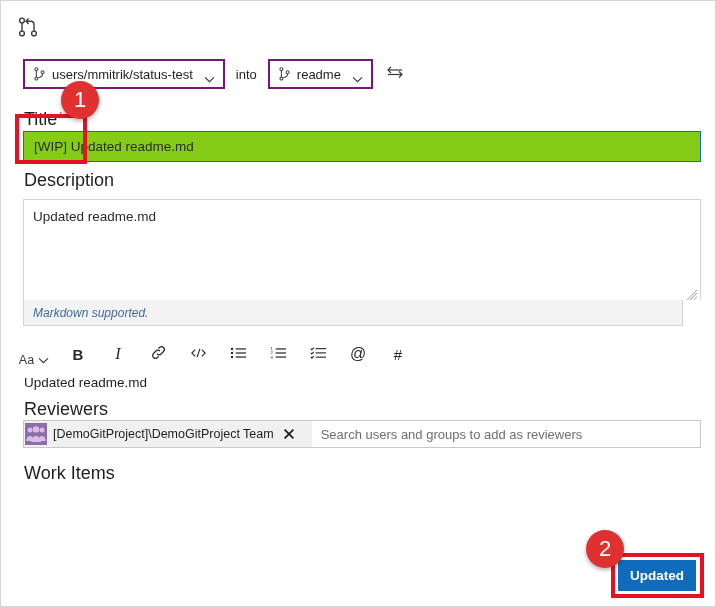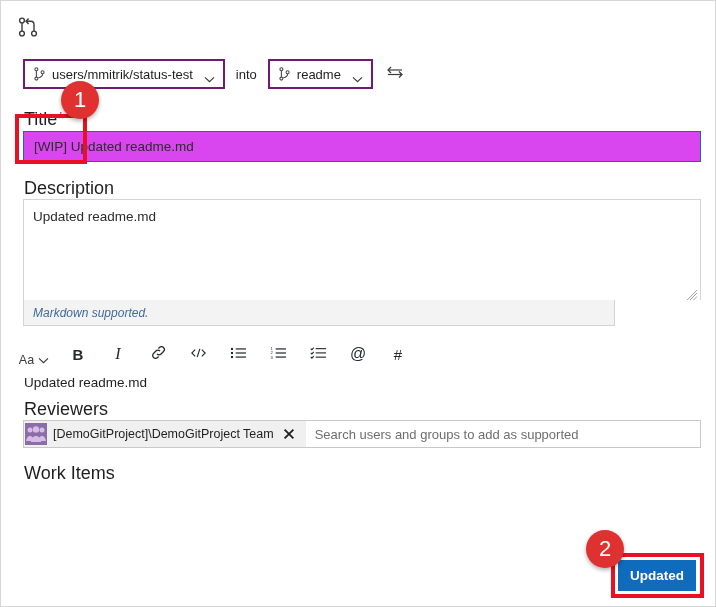--- a/index.html
+++ b/index.html
@@ -97,33 +97,33 @@
   }
 
   
   .field-label {
     font-size: 18px;
     color: #1f1f1f;
   }
   .req-star { color: #c4314b; }
 
   .lbl-title { position: absolute; left: 23px; top: 108px; }
-  .lbl-desc  { position: absolute; left: 23px; top: 177px; }
+  .lbl-desc  { position: absolute; left: 23px; top: 169px; }
   .lbl-rev   { position: absolute; left: 23px; top: 398px; }
   .lbl-wi    { position: absolute; left: 23px; top: 462px; }
 
   
   .title-input-wrap {
     position: absolute;
     left: 22px;
     top: 130px;
     width: 678px;
     height: 31px;
     border: 1px solid #0f6cbd;
-    background: #d946ef;
+    background: #84cc16;
     display: flex;
     align-items: center;
     padding: 0 10px;
   }
   .title-input-text {
     font-size: 13.5px;
     color: #2b2b2b;
     white-space: nowrap;
   }
 
@@ -151,21 +151,21 @@
     right: 2px;
     bottom: 2px;
     width: 11px;
     height: 11px;
     color: #9a9a9a;
   }
   .desc-foot {
     position: absolute;
     left: 22px;
     top: 299px;
-    width: 592px;
+    width: 660px;
     height: 26px;
     background: #f3f3f3;
     border: 1px solid #d4d4d4;
     border-top: none;
     display: flex;
     align-items: center;
     padding-left: 9px;
   }
   .md-note {
     font-size: 12px;
@@ -226,21 +226,21 @@
     background: #ffffff;
     display: flex;
     align-items: center;
   }
   .rev-chip {
     height: 26px;
     background: #f0f0f0;
     display: flex;
     align-items: center;
     gap: 6px;
-    padding: 0 10px 0 0;
+    padding: 0 16px 0 0;
     max-width: 300px;
   }
   .rev-avatar {
     width: 22px;
     height: 22px;
     margin-left: 1px;
     background: #8b6ea8;
     flex: none;
     display: flex;
     align-items: center;
@@ -523,21 +523,21 @@
         </svg>
       </span>
       <span class="rev-name">[DemoGitProject]\DemoGitProject Team</span>
       <span class="rev-remove">
         <svg viewBox="0 0 14 14" width="14" height="14" fill="none" stroke="currentColor" stroke-width="1.8">
           <path d="M2.6 2.6L11.4 11.4"></path>
             <path d="M11.4 2.6L2.6 11.4"></path>
         </svg>
       </span>
     </div>
-    <span class="rev-placeholder">Search users and groups to add as supported</span>
+    <span class="rev-placeholder">Search users and groups to add as reviewers</span>
   </div>
 
   <div class="field-label lbl-wi">Work Items</div>
 
   <button class="create-btn">Updated</button>
 
   <div class="anno-rect anno-rect-title"></div>
   <div class="anno-rect anno-rect-create"></div>
 
   <div class="anno-badge anno-badge-1">1</div>

